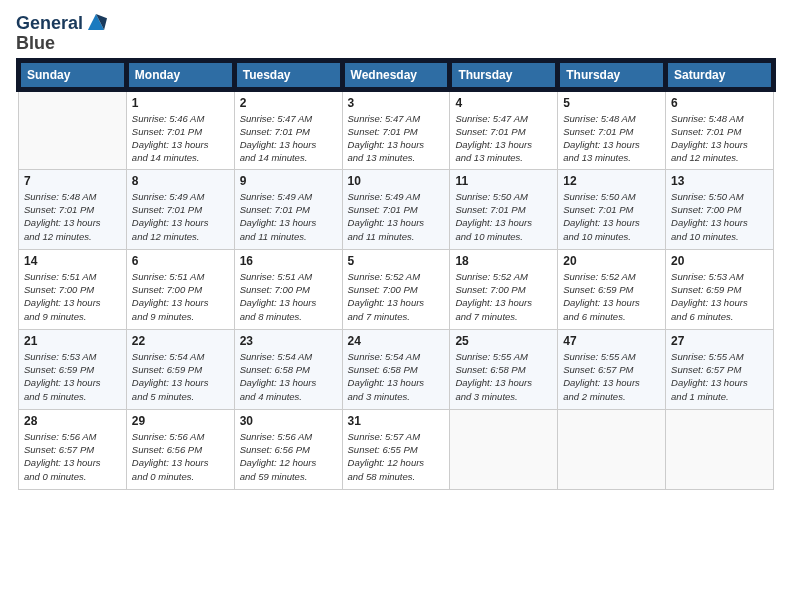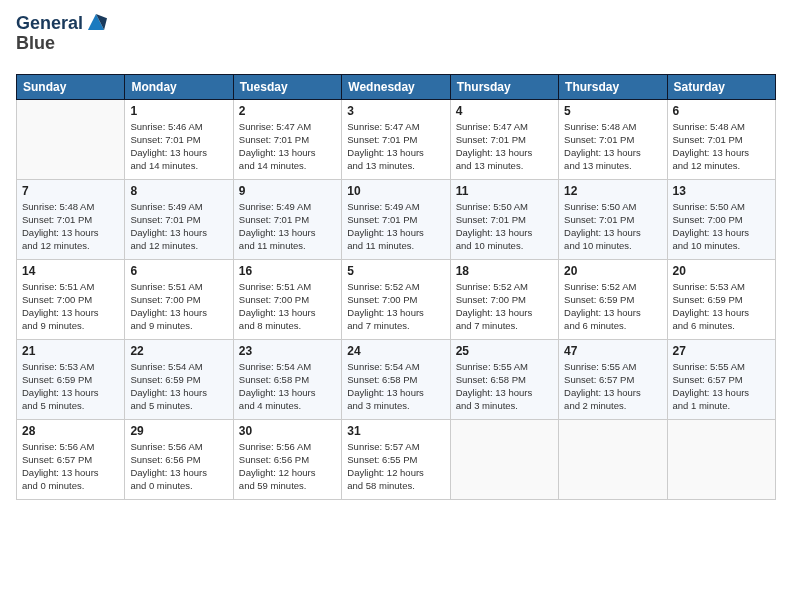--- a/index.html
+++ b/index.html
@@ -11,21 +11,21 @@
       overflow: hidden;
     }
     .container {
       width: 792px;
       padding: 10px 16px 10px 16px;
     }
     .header-row {
       display: flex;
       align-items: flex-start;
       justify-content: space-between;
-      margin-bottom: 20px;
+      margin-bottom: 4px;
     }
     .logo {
       display: flex;
       align-items: center;
       margin-top: 4px;
     }
     .logo-text {
       font-size: 18px;
       font-weight: bold;
       color: #1a3a5c;
@@ -59,21 +59,21 @@
       border-collapse: collapse;
       font-size: 10.5px;
     }
     .calendar th {
       background: #2e6da4;
       color: #fff;
       text-align: left;
       padding: 5px 6px;
       font-size: 12px;
       font-weight: bold;
-      border: 1px solid #0f172a;
+      border: 5px solid #0f172a;
     }
     .calendar td {
       vertical-align: top;
       border: 1px solid #ccc;
       padding: 4px 5px;
       width: calc(100% / 7);
       height: 80px;
     }
     .calendar td.empty {
       background: #f9f9f9;
@@ -81,20 +81,21 @@
     .day-num {
       font-weight: bold;
       font-size: 12px;
       color: #222;
       margin-bottom: 2px;
     }
     .day-info {
       font-size: 9.5px;
       color: #333;
       line-height: 1.4;
+      font-style: italic;
     }
     .week-row td {
       background: #fff;
     }
     .week-row:nth-child(even) td {
       background: #f5f8fc;
     }
   </style>
 </head>
 <body>

